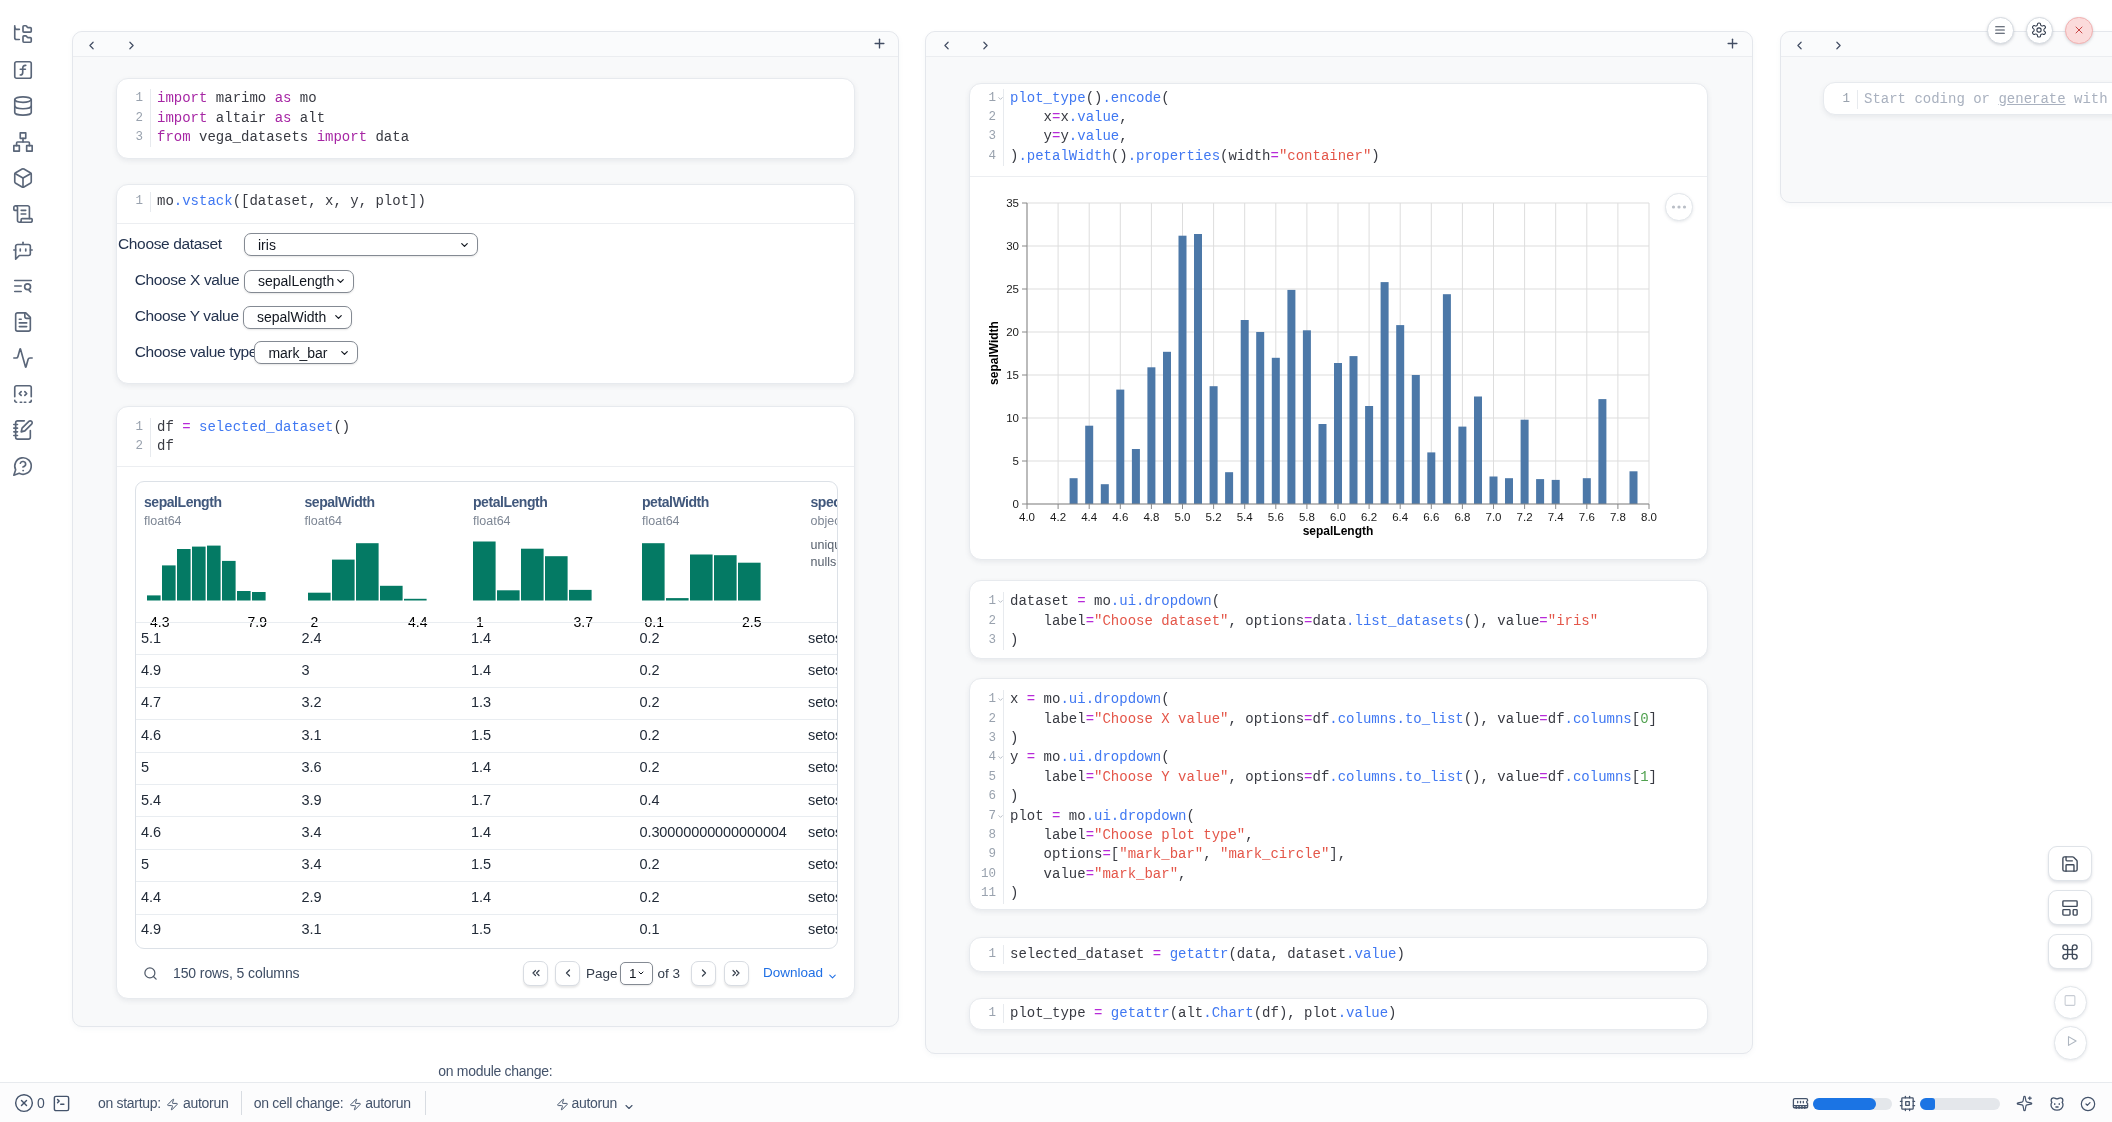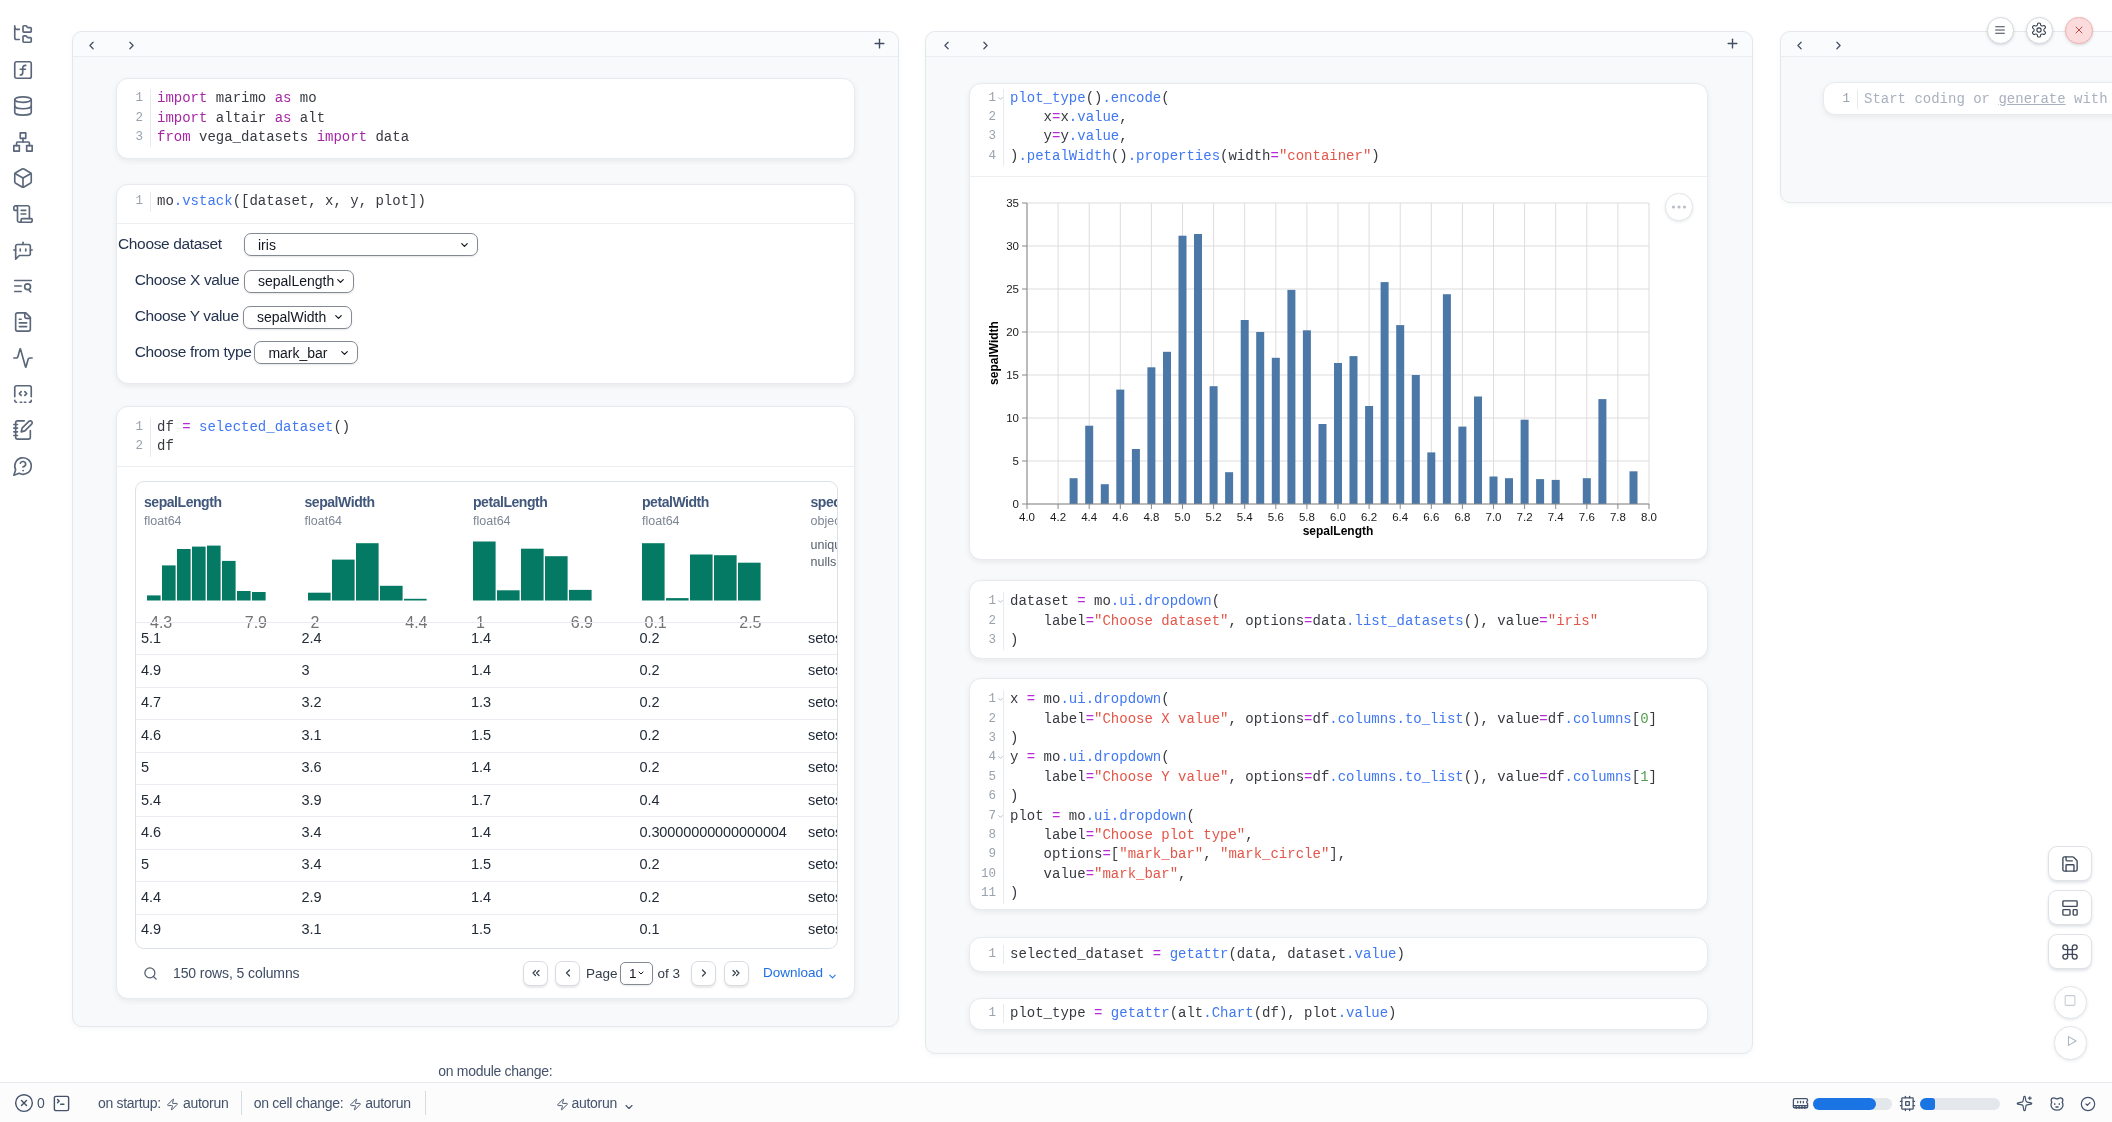--- a/index.html
+++ b/index.html
@@ -17,21 +17,21 @@
 .src{border-left:1px solid #e7eaee;padding-left:6px;flex:1}
 .k{color:#a626a4}.o{color:#b72ad8}.f{color:#4078f2}.s{color:#e45649}.n{color:#50a14f}
 .divl{position:absolute;left:0;right:0;border-top:1px solid #eceef1}
 .lbl{position:absolute;font-size:15.5px;color:#24334f;letter-spacing:-.35px}
 .sel{position:absolute;background:#fff;border:1px solid #848a93;border-radius:7px;
  box-shadow:0 1px 2px rgba(0,0,0,.10);font-size:14px;color:#11161f;display:flex;
  align-items:center;padding-left:13px}
 .sel svg{position:absolute;right:7px;top:50%;transform:translateY(-50%)}
 .hdr{position:absolute;font-weight:bold;font-size:14px;color:#41587c;letter-spacing:-.45px}
 .typ{position:absolute;font-size:12.5px;color:#7d8694}
-.mm{position:absolute;font-size:16px;color:#737373}
+.mm{position:absolute;font-size:14px;color:#000000}
 .dv{position:absolute;font-size:14.5px;color:#222b38;letter-spacing:-.1px}
 .rowsep{position:absolute;border-top:1px solid #e9edf1;left:0;right:0}
 .pbtn{position:absolute;width:25px;height:25px;background:#fff;border:1px solid #d8dce2;
  border-radius:7px;box-shadow:0 2px 2px rgba(0,0,0,.09)}
 .pbtn svg{position:absolute;left:50%;top:50%;transform:translate(-50%,-50%)}
 .sq{position:absolute;left:2048px;width:44px;height:35px;background:#fff;
  border:1px solid #dfe3e8;border-radius:9px;box-shadow:0 2px 3px rgba(90,100,120,.18)}
 .sq svg{position:absolute;left:50%;top:50%;transform:translate(-50%,-50%)}
 .cir{position:absolute;background:#fff;border-radius:50%;border:1.5px solid #e2e6ea;
  box-shadow:0 1px 3px rgba(90,100,120,.15)}
@@ -193,21 +193,21 @@
           <path d="m6 9 6 6 6-6"></path>
         </svg></div>
       <div class="lbl" style="left:17.7px;top:86.5px">Choose X value</div>
       <div class="sel" style="left:127px;top:85.0px;width:110px;height:23px">sepalLength<svg width="11" height="11" viewBox="0 0 24 24" fill="none" stroke="#11161f" stroke-width="2.6" stroke-linecap="round" stroke-linejoin="round">
           <path d="m6 9 6 6 6-6"></path>
         </svg></div>
       <div class="lbl" style="left:17.7px;top:122.5px">Choose Y value</div>
       <div class="sel" style="left:126px;top:121.0px;width:109px;height:23px">sepalWidth<svg width="11" height="11" viewBox="0 0 24 24" fill="none" stroke="#11161f" stroke-width="2.6" stroke-linecap="round" stroke-linejoin="round">
           <path d="m6 9 6 6 6-6"></path>
         </svg></div>
-      <div class="lbl" style="left:17.7px;top:158.0px">Choose from type</div>
+      <div class="lbl" style="left:17.7px;top:158.0px">Choose value type</div>
       <div class="sel" style="left:137.4px;top:156.5px;width:104px;height:23px">mark_bar<svg width="11" height="11" viewBox="0 0 24 24" fill="none" stroke="#11161f" stroke-width="2.6" stroke-linecap="round" stroke-linejoin="round">
           <path d="m6 9 6 6 6-6"></path>
         </svg></div>
     </div>
     <div class="cell" style="left:116px;top:406px;width:739px;height:593px">
       <div style="padding-top:10.9px">
         <div class="cl"><span class="num">1</span><span class="fd"></span><span class="src">df <span class="o">=</span> <span class="f">selected_dataset</span>()</span></div>
         <div class="cl"><span class="num">2</span><span class="fd"></span><span class="src">df</span></div>
       </div>
       <div class="divl" style="top:59px"></div>
@@ -254,21 +254,21 @@
               <rect x="24.0" y="57.1" width="22.6" height="2.4" fill="#047a64"></rect>
               <rect x="48.0" y="13.5" width="22.6" height="46.0" fill="#047a64"></rect>
               <rect x="72.0" y="14.2" width="22.6" height="45.3" fill="#047a64"></rect>
               <rect x="96.0" y="21.7" width="22.6" height="37.8" fill="#047a64"></rect>
             </svg></div>
           <div class="mm" style="left:14px;top:132px">4.3</div>
           <div class="mm" style="left:-3px;top:132px;width:134px;text-align:right">7.9</div>
           <div class="mm" style="left:174.5px;top:132px">2</div>
           <div class="mm" style="left:157.5px;top:132px;width:134px;text-align:right">4.4</div>
           <div class="mm" style="left:340px;top:132px">1</div>
-          <div class="mm" style="left:323px;top:132px;width:134px;text-align:right">6.9</div>
+          <div class="mm" style="left:323px;top:132px;width:134px;text-align:right">3.7</div>
           <div class="mm" style="left:508.5px;top:132px">0.1</div>
           <div class="mm" style="left:491.5px;top:132px;width:134px;text-align:right">2.5</div>
           <div class="rowsep" style="top:140.0px"></div>
           <div class="dv" style="left:5px;top:147.6px;white-space:nowrap">5.1</div>
           <div class="dv" style="left:165.5px;top:147.6px;white-space:nowrap">2.4</div>
           <div class="dv" style="left:335px;top:147.6px;white-space:nowrap">1.4</div>
           <div class="dv" style="left:503.5px;top:147.6px;white-space:nowrap">0.2</div>
           <div class="dv" style="left:672px;top:147.6px;white-space:nowrap">setosa</div>
           <div class="rowsep" style="top:172.4px"></div>
           <div class="dv" style="left:5px;top:180.0px;white-space:nowrap">4.9</div>

